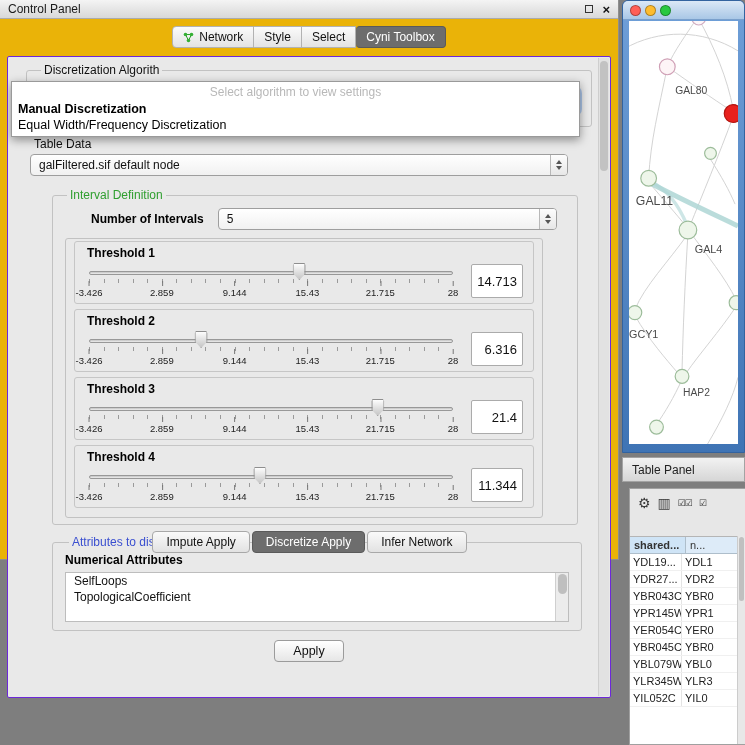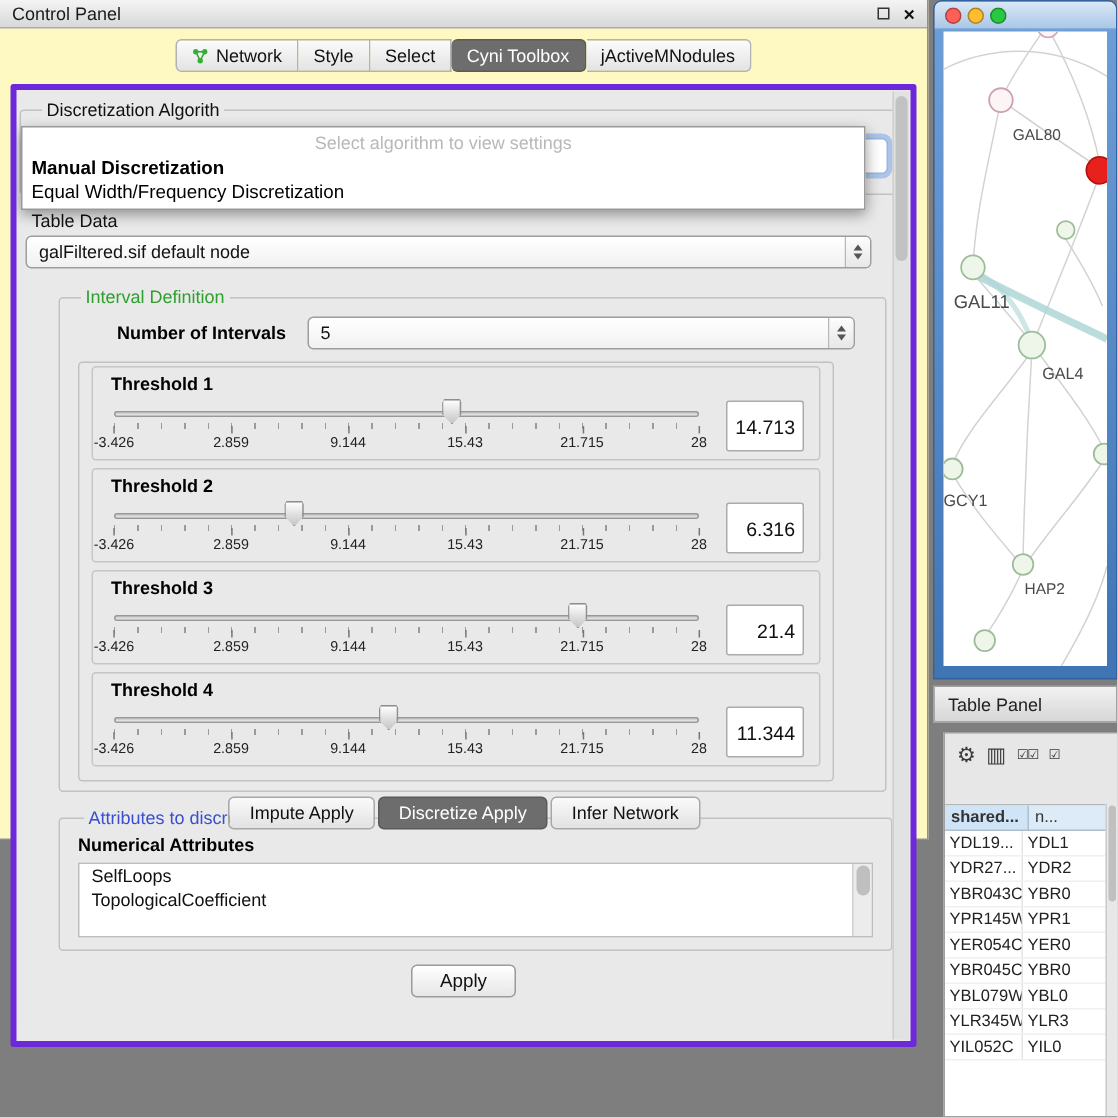--- a/index.html
+++ b/index.html
@@ -1,37 +1,37 @@
 <!DOCTYPE html>
 <html><head>
 <meta charset="utf-8">
 <style>
   * { box-sizing: border-box; margin: 0; padding: 0; }
   body { font-family: "Liberation Sans", sans-serif; }
   .stage { position: relative; width: 745px; height: 745px; background:#7e7e7e; overflow: hidden; }
 
   
   .control-panel { position:absolute; left:0; top:0; width:619px; height:560px;
-    background:#fef9c3; border-right:1px solid #8f8f8f; border-bottom:1px solid #8f8f8f; }
+    background:#eab308; border-right:1px solid #8f8f8f; border-bottom:1px solid #8f8f8f; }
   .cp-titlebar { height:19px; display:flex; align-items:center; padding:0 8px;
     background:linear-gradient(#f4f4f4,#d8d8d8); border-bottom:1px solid #ababab;
     font-size:12px; color:#1a1a1a; }
   .win-btns { margin-left:auto; display:flex; gap:9px; align-items:center; }
   .float-btn { width:8px; height:8px; border:1.5px solid #333; display:inline-block; }
   .close-btn { font-size:13px; font-weight:bold; color:#111; line-height:1; }
 
   .cp-tabs { display:flex; justify-content:center; margin-top:7px; }
   .tab { display:flex; align-items:center; gap:5px; padding:3px 10px; font-size:12px; color:#111;
     background:linear-gradient(#fbfbfb,#e3e3e3); border:1px solid #b2b2b2; border-left:none; }
   .tab:first-child { border-left:1px solid #b2b2b2; border-radius:4px 0 0 4px; }
   .tab:last-child { border-radius:0 4px 4px 0; }
   .tab.active { background:#6d6d6d; color:#fff; border-color:#5a5a5a; border-radius:4px; }
 
   .cp-content { position:absolute; left:7px; right:7px; top:56px; height:642px;
-    background:#e9e9e9; border:4px solid #6d28d9; border-radius:2px; padding:6px 2px; overflow:hidden; }
+    background:#e9e9e9; border:1px solid #6d28d9; border-radius:2px; padding:6px 18px; overflow:hidden; }
 
   fieldset { border:1px solid #c2c2c2; border-radius:3px; }
   legend { font-size:12px; padding:0 3px; margin-left:6px; color:#111; }
   legend.green { color:#2f9f2f; }
   legend.blue { color:#3a4fd0; }
 
   .algo-fieldset { height:64px; padding:2px 8px; }
   .algo-combo { margin-top:10px; height:24px; width:calc(100% - 4px); background:#fff;
     border:1px solid #9bb7e0; border-radius:4px; box-shadow:0 0 0 3px rgba(110,160,230,.5); }
 
@@ -154,23 +154,20 @@
       </div>
       <div class="tab">
           <span>Style</span>
         </div>
       <div class="tab">
           <span>Select</span>
         </div>
       <div class="tab active">
           <span>Cyni Toolbox</span>
         </div>
-      <div class="tab">
-          <span>jActiveMNodules</span>
-        </div>
     </div>
 
     <div class="cp-content" style="position:absolute;">
 
       <fieldset class="algo-fieldset">
         <legend>Discretization Algorith</legend>
         <div class="algo-combo"></div>
       </fieldset>
 
       <div class="algo-popup">

